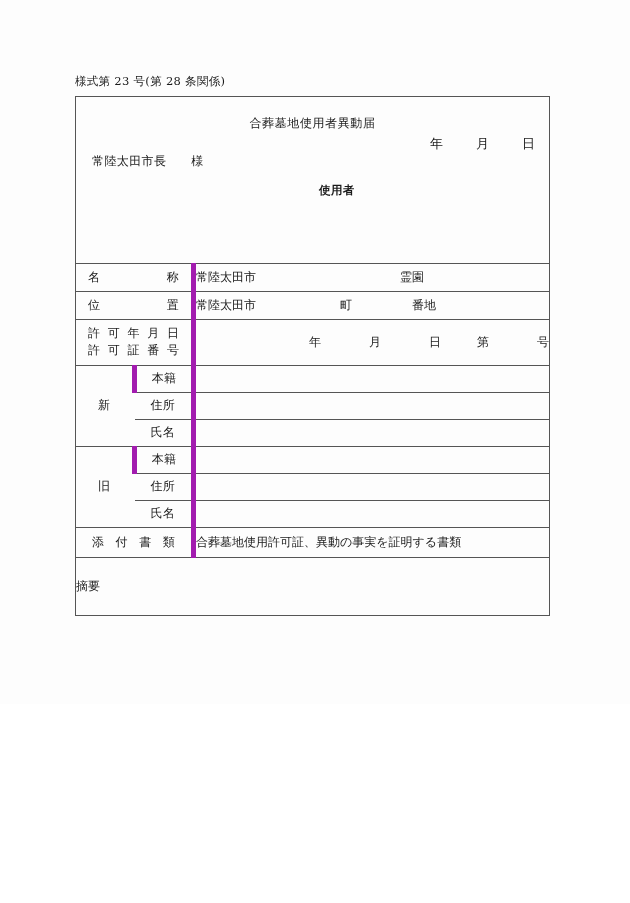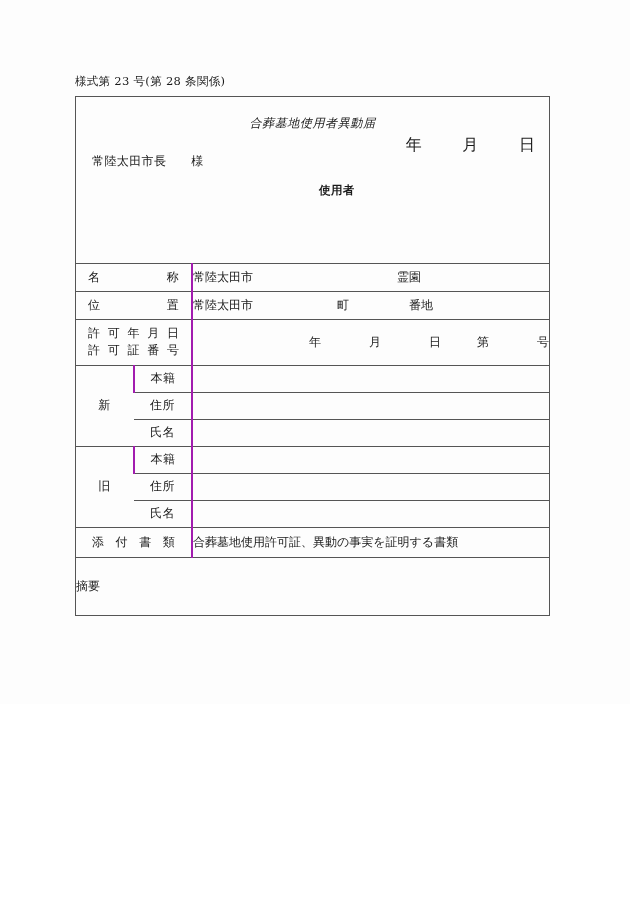--- a/index.html
+++ b/index.html
@@ -51,27 +51,26 @@
     height: 166px;
   }
   .doc-title {
     position: absolute;
     top: 18px;
     left: 0;
     width: 100%;
     text-align: center;
     font-size: 12px;
     letter-spacing: 0.6px;
-    font-style: italic;
   }
   .date-line {
     position: absolute;
     top: 38px;
     right: 14px;
-    font-size: 16px;
+    font-size: 13px;
     white-space: pre;
   }
   .addressee {
     position: absolute;
     top: 56px;
     left: 16px;
     font-size: 12px;
     white-space: pre;
     letter-spacing: 0.4px;
   }
@@ -132,21 +131,21 @@
 
   
   table.grid {
     width: 100%;
     border-collapse: collapse;
     table-layout: fixed;
     font-size: 12px;
   }
   table.grid td {
     border-top: 1px solid #555;
-    border-left: 2px solid #a21caf;
+    border-left: 5px solid #a21caf;
     padding: 0;
     vertical-align: middle;
   }
   table.grid td:first-child {
     border-left: none;
   }
 
   .c-label {
     width: 115px;
   }

